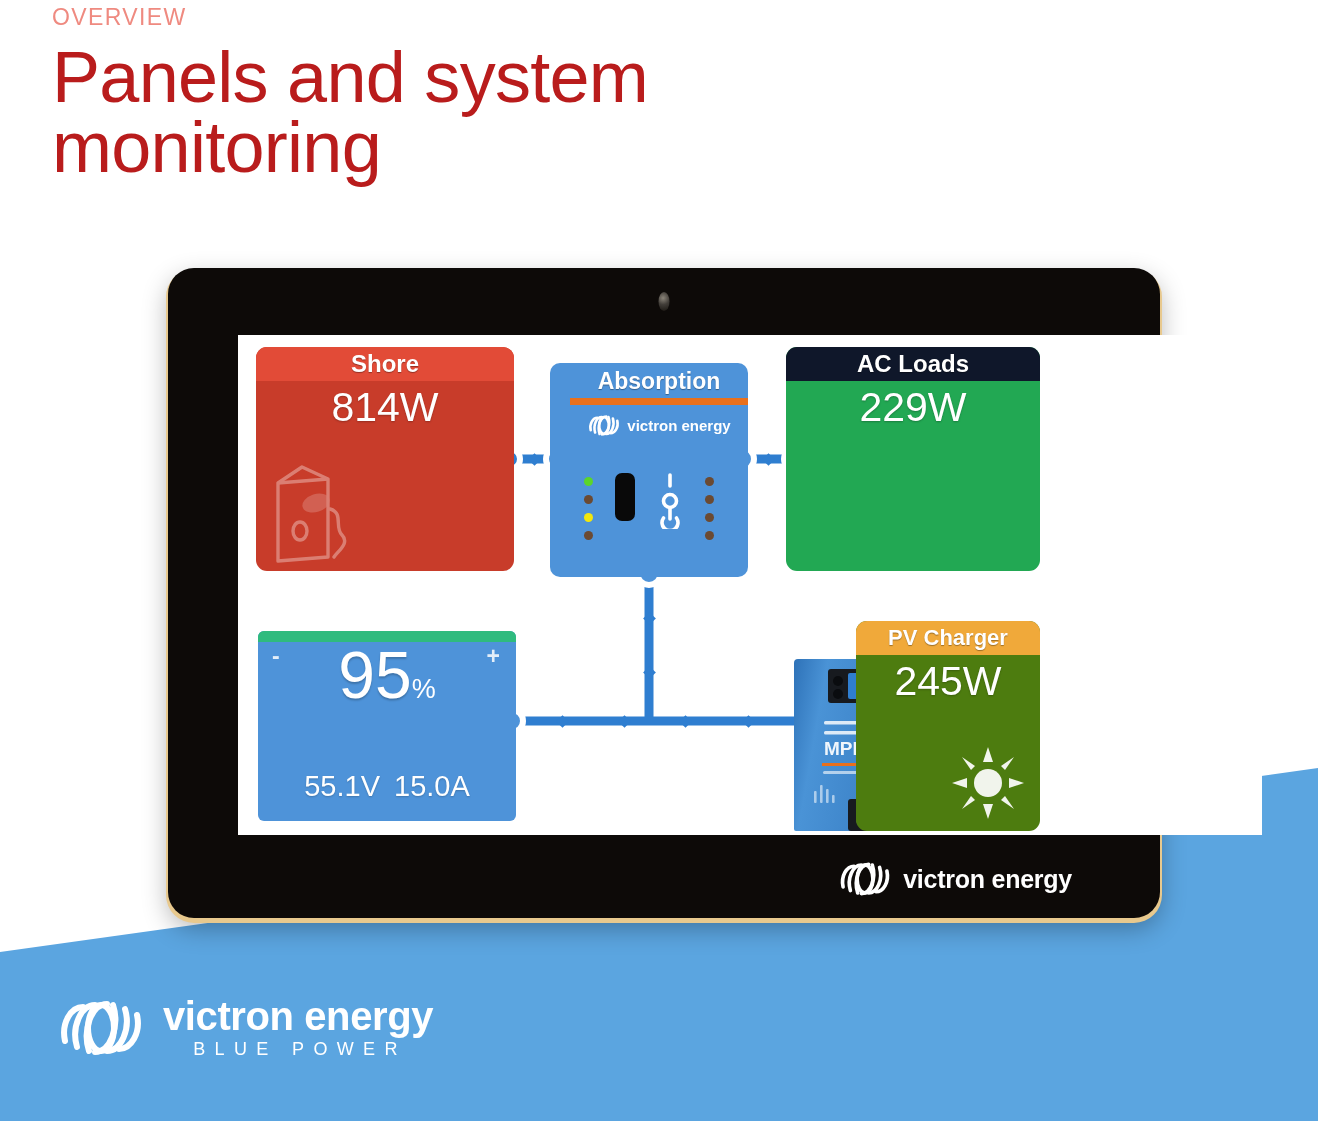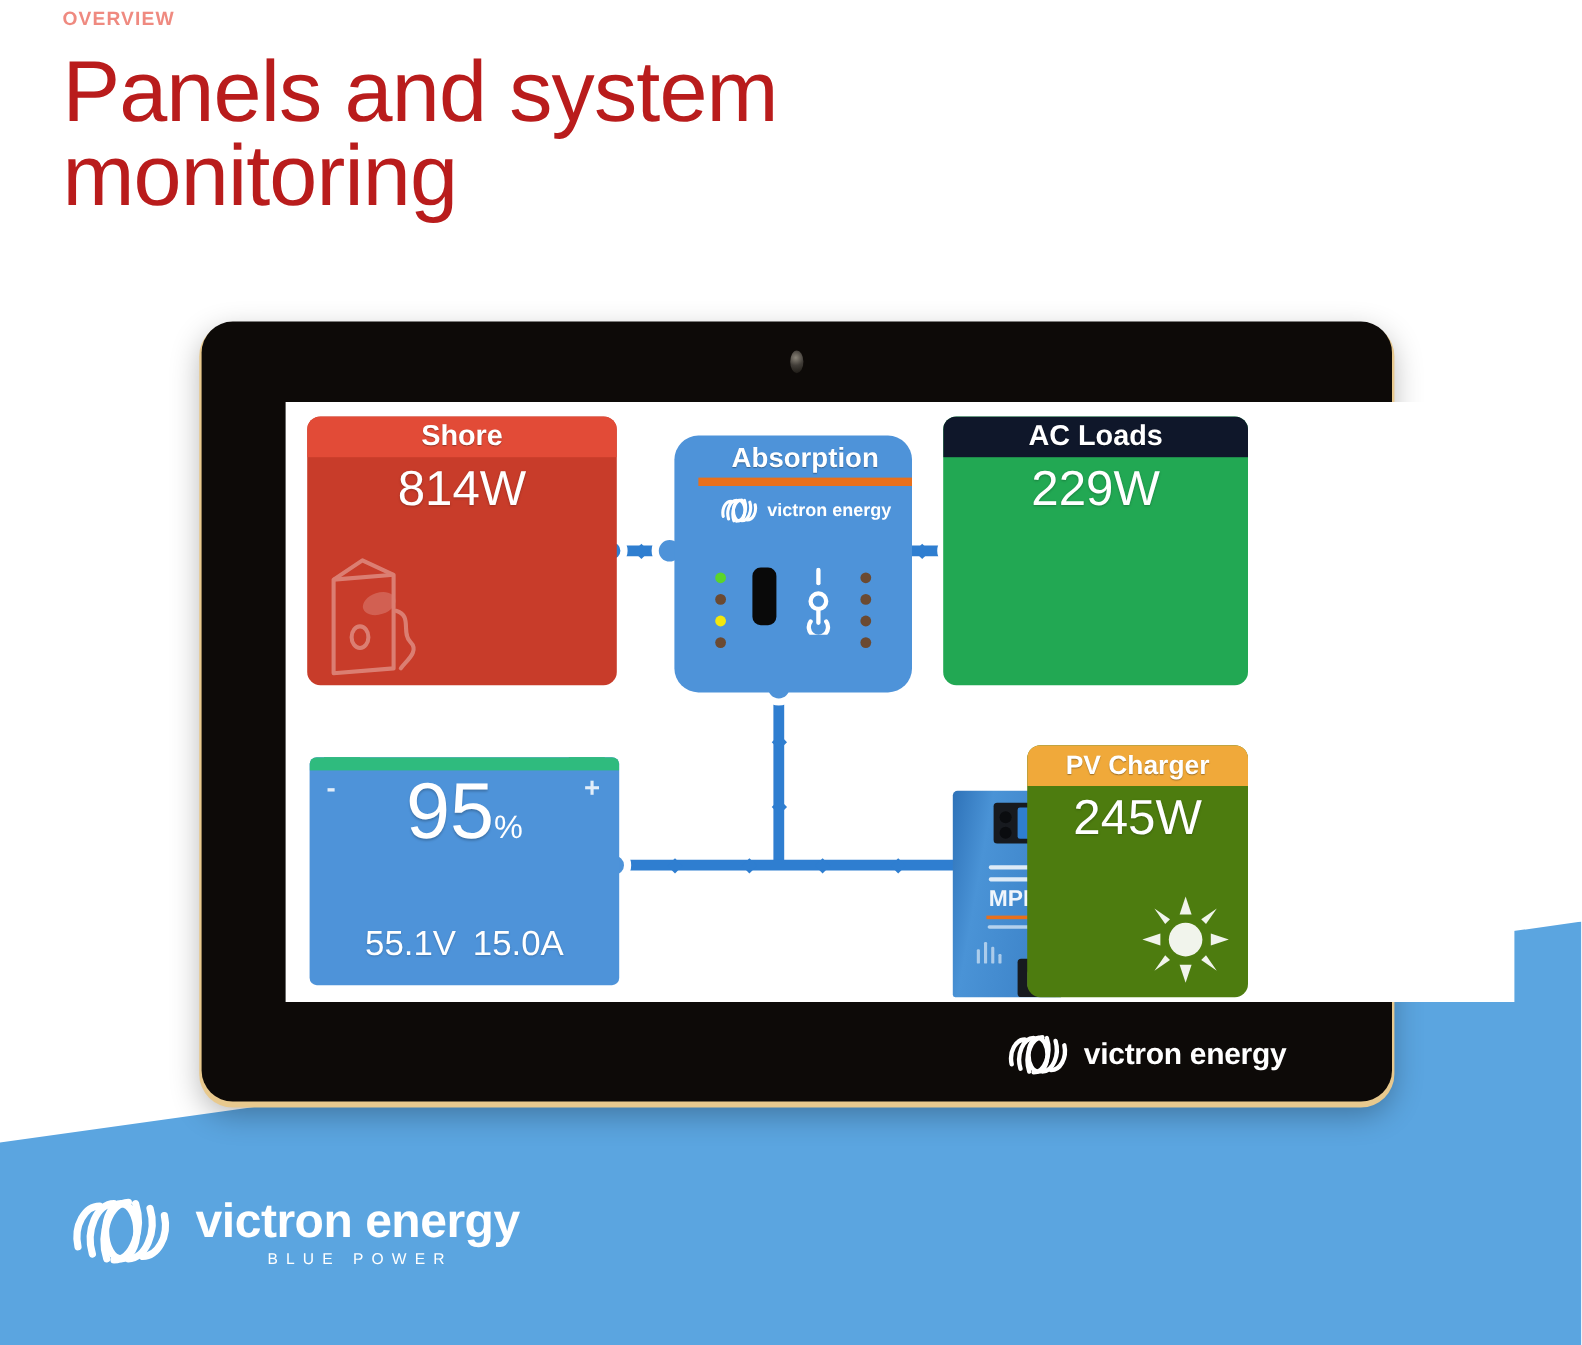--- a/index.html
+++ b/index.html
@@ -8,23 +8,23 @@
     font-family: "Liberation Sans", sans-serif;
     background: #ffffff;
     position: relative;
     overflow: hidden;
   }
 
   
   #header { position: absolute; left: 52px; top: 0px; width: 700px; }
   #eyebrow {
     color: #ef8a80;
-    font-size: 16px;
+    font-size: 23px;
     letter-spacing: 0.06em;
-    font-weight: 700;
+    font-weight: 400;
     line-height: 26px;
     padding-top: 4px;
   }
   #page-title {
     color: #b91c1c;
     font-size: 72px;
     line-height: 70px;
     font-weight: 400;
     letter-spacing: -0.01em;
     margin-top: 12px;
@@ -46,21 +46,21 @@
     display: flex; align-items: center; gap: 16px;
     z-index: 4;
   }
   #footer-logo .mark { width: 92px; height: 62px; }
   #footer-logo .wordmark-wrap { display: flex; flex-direction: column; }
   #footer-logo .wordmark {
     color: #ffffff; font-size: 40px; font-weight: 700;
     letter-spacing: -0.01em; line-height: 42px;
   }
   #footer-logo .tagline {
-    color: #ffffff; font-size: 13px; font-weight: 400;
+    color: #ffffff; font-size: 18px; font-weight: 400;
     letter-spacing: 0.52em; text-align: center; margin-top: 2px;
     padding-left: 4px;
   }
 
   
   #device {
     position: absolute;
     left: 168px; top: 268px;
     width: 992px; height: 650px;
     background: #0d0a08;
@@ -110,22 +110,22 @@
     text-shadow: 0 1px 2px rgba(0,0,0,0.25);
   }
 
   
   #panel-shore { left: 18px; top: 12px; width: 258px; height: 224px; background: #c83c2a; }
   #panel-shore .ph { background: #e24b37; }
   #shore-icon { position: absolute; left: 16px; bottom: 6px; width: 92px; height: 108px; opacity: 0.34; }
 
   
   #panel-absorption {
-    left: 324px; top: 28px; width: 198px; height: 214px;
-    background: #4e93d9; border-radius: 20px; padding-left: 20px;
+    left: 312px; top: 28px; width: 198px; height: 214px;
+    background: #4e93d9; border-radius: 10px; padding-left: 20px;
   }
   #panel-absorption .ph { line-height: 33px; padding-top: 2px; font-size: 23px; }
   #abs-stripe { height: 7px; background: #e8701c; width: 100%; }
   #abs-logo { display: flex; align-items: center; justify-content: center; gap: 6px; padding-top: 9px; }
   #abs-logo .mark { width: 34px; height: 23px; }
   #abs-logo .wordmark { color: #ffffff; font-size: 15px; font-weight: 700; }
   #abs-controls {
     position: absolute; left: 0; top: 110px; width: 100%;
     display: flex; align-items: flex-start; justify-content: center; gap: 22px;
   }

